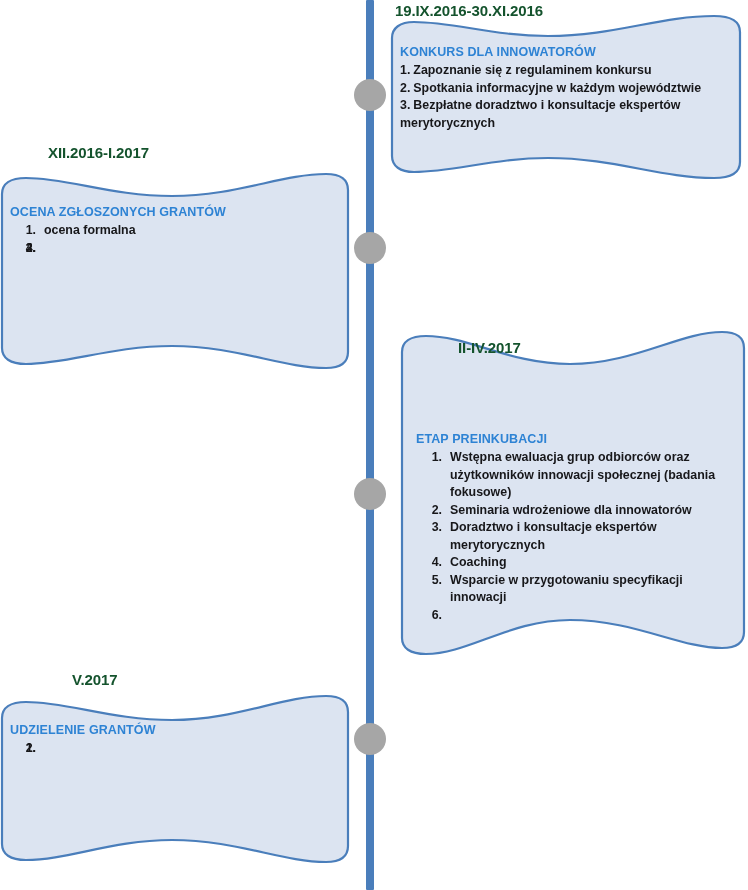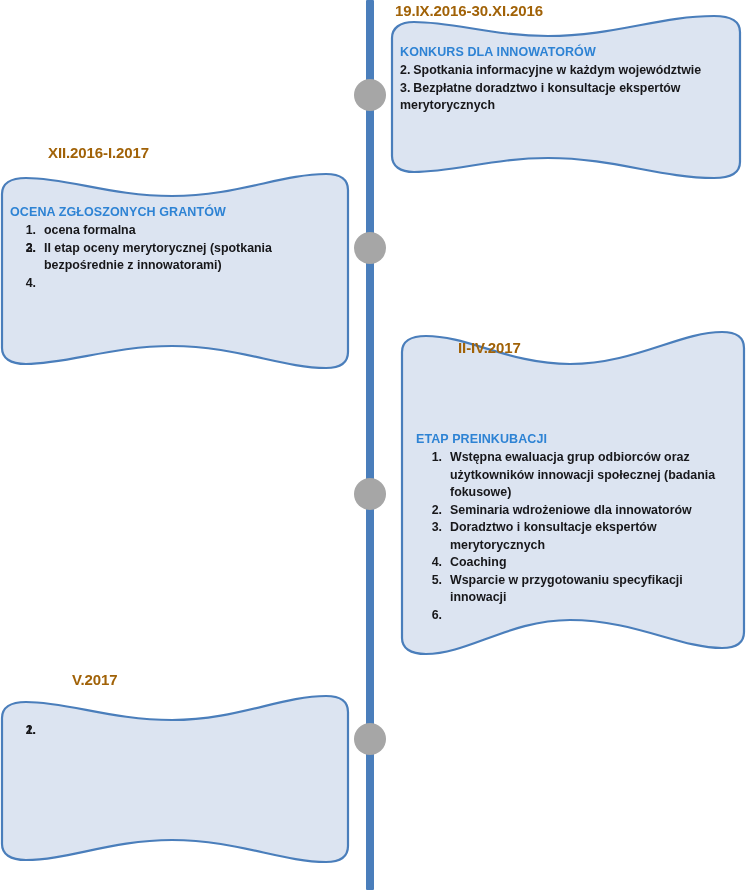--- a/index.html
+++ b/index.html
@@ -51,21 +51,21 @@
     top: 0;
     display: block;
   }
   .banner-body {
     position: absolute;
     box-sizing: border-box;
   }
 
   .date-label {
     position: absolute;
-    color: #a16207;
+    color: #14532d;
     font-weight: bold;
     font-size: 15px;
     letter-spacing: -0.1px;
     white-space: nowrap;
     line-height: 17px;
   }
 
   .banner-title {
     color: #2e83d4;
     font-weight: bold;
@@ -132,20 +132,21 @@
                L 356,148
                C 356,158 348,164 330,164
                C 276,164 230,144 164,144
                C 110,144 70,158 30,158
                C 16,158 8,152 8,142
                Z" fill="#dce4f1" stroke="#4a7ebb" stroke-width="2.2" stroke-linejoin="round"></path>
     </svg>
     <div class="banner-body" style="left:16px; top:30px; width:332px;">
       <div class="banner-title">KONKURS DLA INNOWATORÓW</div>
       <ul class="item-list inline">
+        <li><span class="num">1.</span><span>Zapoznanie się z regulaminem konkursu</span></li>
         <li><span class="num">2.</span><span>Spotkania informacyjne w każdym województwie</span></li>
         <li><span class="num">3.</span><span>Bezpłatne doradztwo i konsultacje ekspertów merytorycznych</span></li>
       </ul>
     </div>
   </div>
   <div class="date-label" style="left:395px; top:2px;">19.IX.2016-30.XI.2016</div>
 
   <div class="banner" style="left:0px; top:166px; width:352px; height:214px;">
     <svg class="banner-svg" width="352" height="214" viewBox="0 0 352 214">
       <path d="M 2,28
@@ -158,21 +159,21 @@
                C 282,202 236,180 172,180
                C 112,180 68,198 26,198
                C 10,198 2,192 2,182
                Z" fill="#dce4f1" stroke="#4a7ebb" stroke-width="2.2" stroke-linejoin="round"></path>
     </svg>
     <div class="banner-body" style="left:10px; top:38px; width:328px;">
       <div class="banner-title">OCENA ZGŁOSZONYCH GRANTÓW</div>
       <ul class="item-list hanging">
         <li><span class="num">1.</span><span>ocena formalna</span></li>
         <li><span class="num">2.</span></li>
-        <li><span class="num">3.</span><span>II etap oceny merytorycznej (spotkania bezpośrednie z innowatorami)</span></li>
+        <li><span class="num">3.</span></li>
         <li><span class="num">4.</span></li>
       </ul>
     </div>
   </div>
   <div class="date-label" style="left:48px; top:144px;">XII.2016-I.2017</div>
 
   <div class="banner" style="left:398px; top:326px; width:350px; height:338px;">
     <svg class="banner-svg" width="350" height="338" viewBox="0 0 350 338">
       <path d="M 4,26
                C 4,16 12,10 28,10
@@ -208,20 +209,21 @@
                C 236,30 282,6 326,6
                C 342,6 348,12 348,22
                L 348,156
                C 348,166 342,172 326,172
                C 282,172 236,150 172,150
                C 112,150 68,170 26,170
                C 10,170 2,164 2,154
                Z" fill="#dce4f1" stroke="#4a7ebb" stroke-width="2.2" stroke-linejoin="round"></path>
     </svg>
     <div class="banner-body" style="left:10px; top:32px; width:328px;">
+      <div class="banner-title">UDZIELENIE GRANTÓW</div>
       <ul class="item-list hanging">
         <li><span class="num">1.</span></li>
         <li><span class="num">2.</span></li>
       </ul>
     </div>
   </div>
   <div class="date-label" style="left:72px; top:671px;">V.2017</div>
 
 </div>
 

